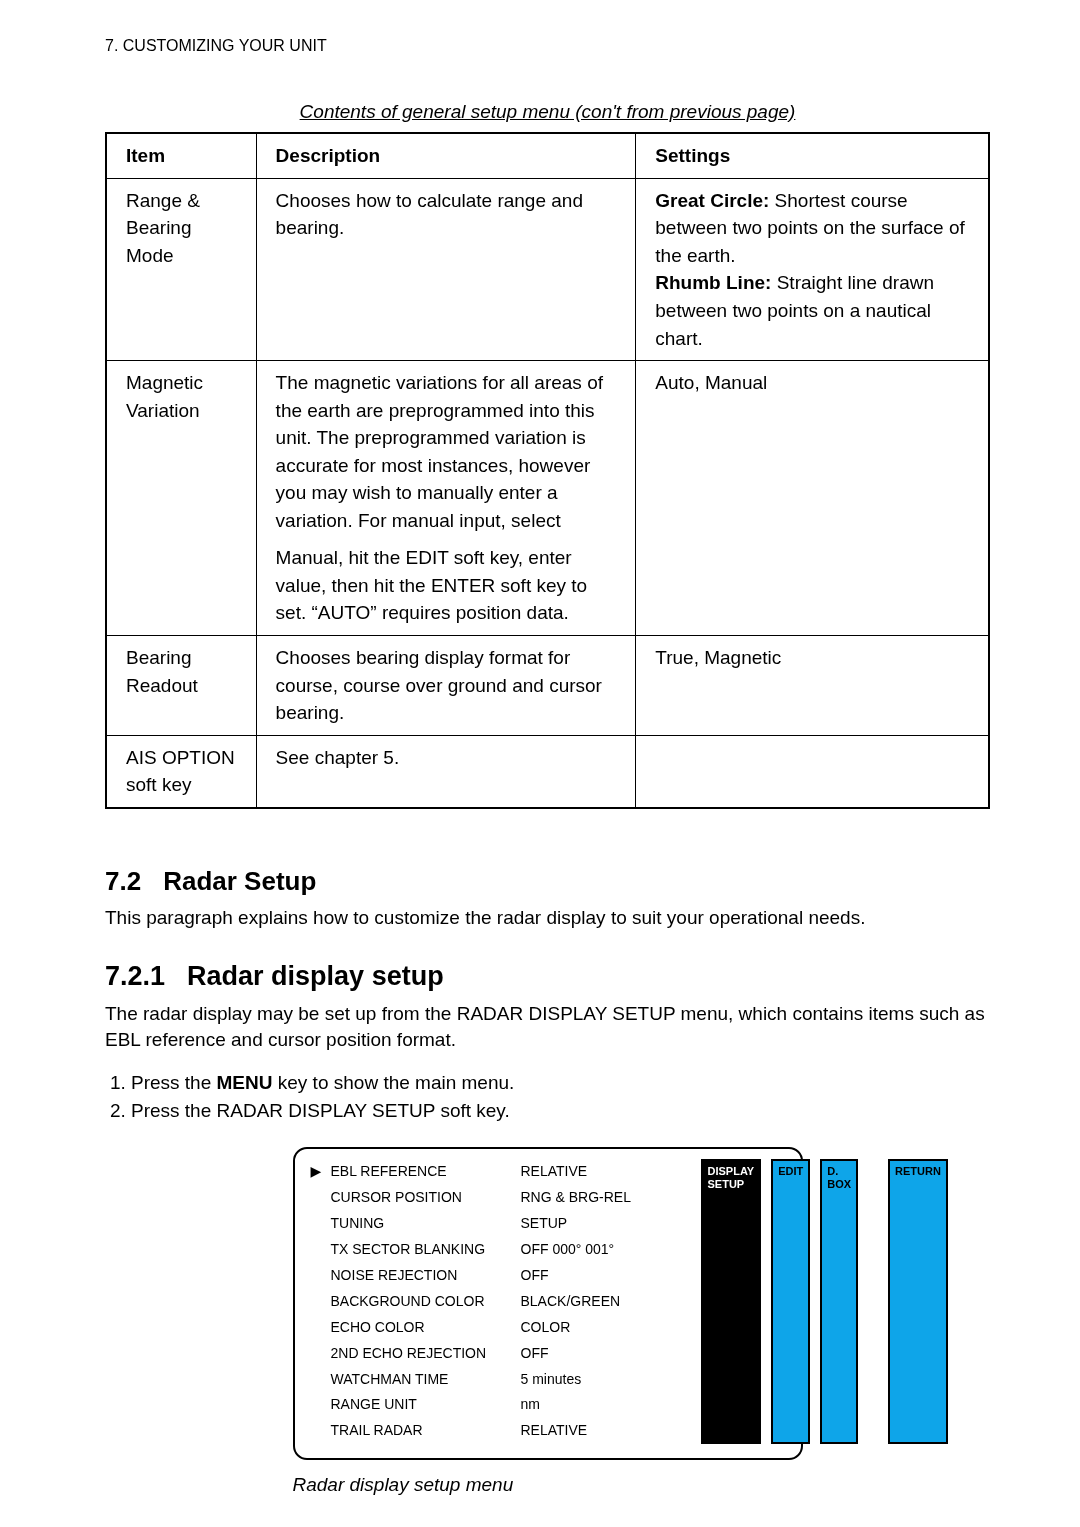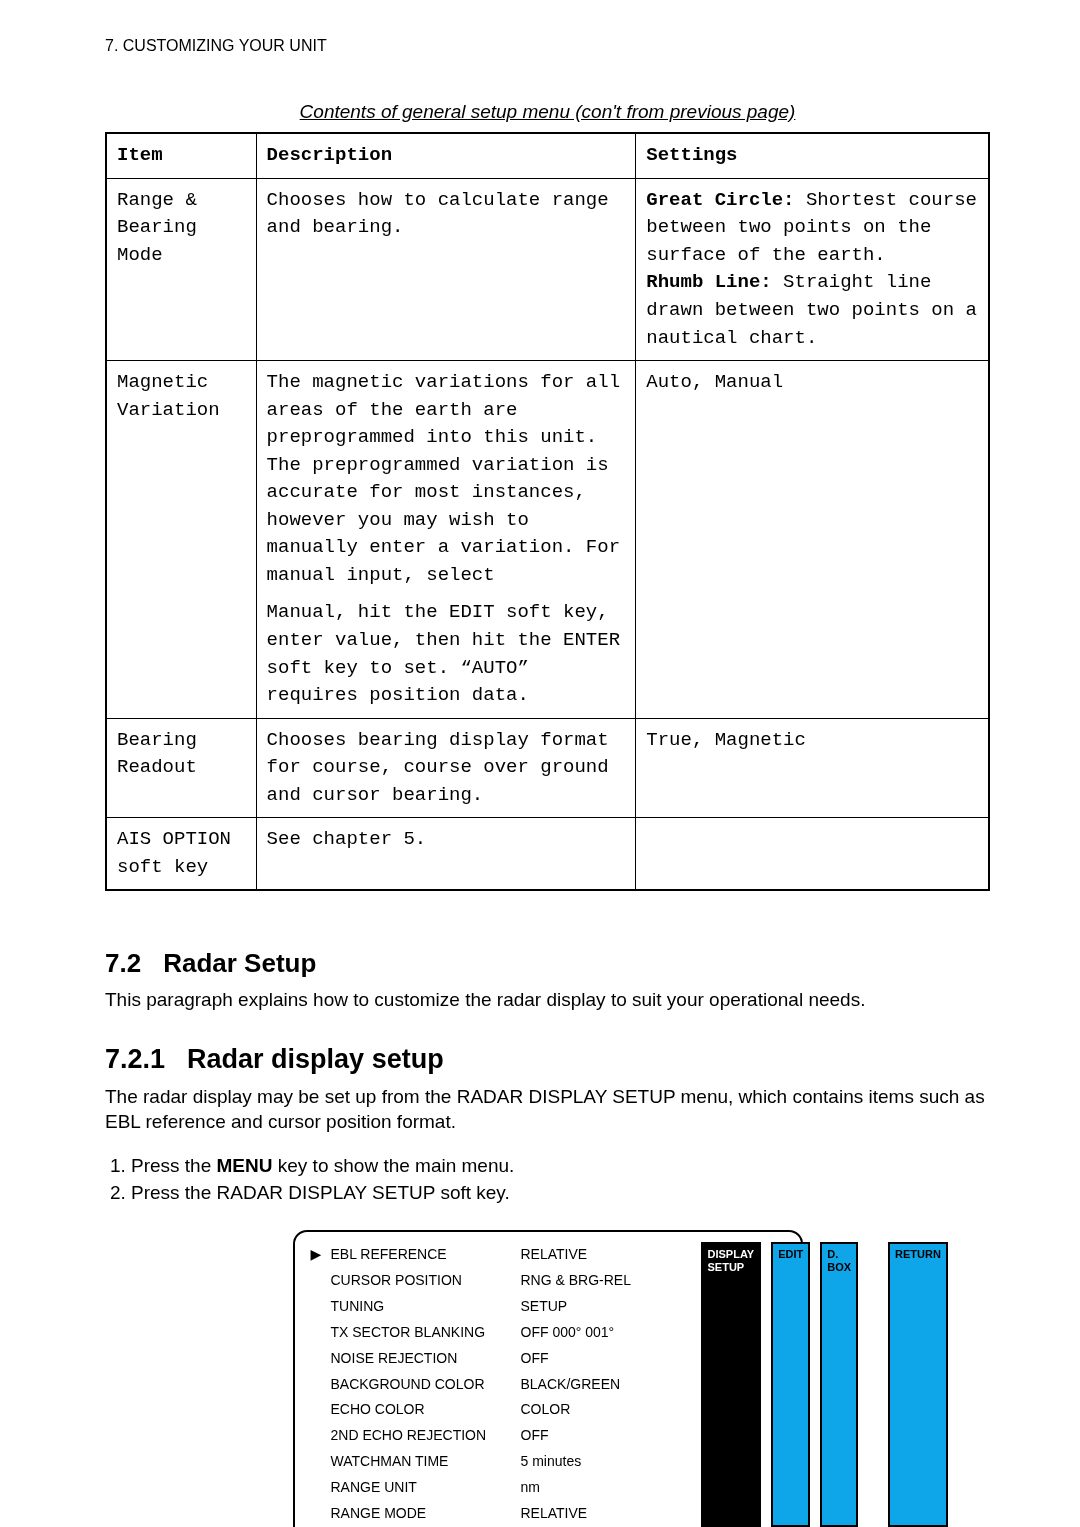--- a/index.html
+++ b/index.html
@@ -16,26 +16,25 @@
   .header-section { font-size: 16px; margin-bottom: 42px; }
   .caption { font-style: italic; text-decoration: underline; text-align: center; margin-bottom: 8px; }
   table.settings {
     width: 100%;
     border-collapse: collapse;
     border: 2px solid #000;
     margin-bottom: 55px;
   }
   table.settings th, table.settings td {
     border: 1px solid #000;
-    padding: 8px 10px;
+    padding: 8px 19px;
     vertical-align: top;
     text-align: left;
     font-size: 19px;
     line-height: 1.45;
-    font-family: Liberation Mono, monospace;
   }
   table.settings th { font-weight: bold; }
   table.settings .col-item { width: 17%; }
   table.settings .col-desc { width: 43%; }
   table.settings .col-set  { width: 40%; }
   h2.sec { font-size: 26px; font-weight: bold; margin: 10px 0 6px 0; }
   h2.sec .num { display: inline-block; margin-right: 22px; }
   p.lead { margin: 4px 0 28px 0; }
   h3.subsec { font-size: 27px; font-weight: bold; margin: 10px 0 6px 0; }
   h3.subsec .num { display: inline-block; margin-right: 22px; }
@@ -60,21 +59,21 @@
   .softkeys { width: 88px; display: flex; flex-direction: row; gap: 10px; font-size: 11px; font-weight: bold; }
   .softkey {
     border: 2px solid #000;
     padding: 4px 5px;
     text-align: left;
     line-height: 1.15;
     background: #0ea5e9;
   }
   .softkey.dark { background: #000; color: #fff; }
   .softkey.gap { border: none; height: 74px; background: transparent; }
-  .fig-caption { text-align: right; margin-top: 24px; }
+  .fig-caption { text-align: left; font-style: italic; margin-top: 12px; }
   .page-num { font-weight: bold; margin-top: 60px; }
 </style>
 </head>
 <body>
 
 <div class="header-section">7. CUSTOMIZING YOUR UNIT</div>
 
 <div class="caption">Contents of general setup menu (con't from previous page)</div>
 
 <table class="settings">
@@ -181,21 +180,21 @@
         <span class="menu-label">WATCHMAN TIME</span>
         <span class="menu-val">5 minutes</span>
       </div>
       <div class="menu-row">
         <span class="cursor"></span>
         <span class="menu-label">RANGE UNIT</span>
         <span class="menu-val">nm</span>
       </div>
       <div class="menu-row">
         <span class="cursor"></span>
-        <span class="menu-label">RANGE MODE</span>
+        <span class="menu-label">TRAIL RADAR</span>
         <span class="menu-val">RELATIVE</span>
       </div>
     </div>
     <div class="softkeys">
       <div class="softkey dark">
         <span>DISPLAY</span><br>
         <span>SETUP</span>
       </div>
       <div class="softkey">EDIT</div>
       <div class="softkey">D. BOX</div>

